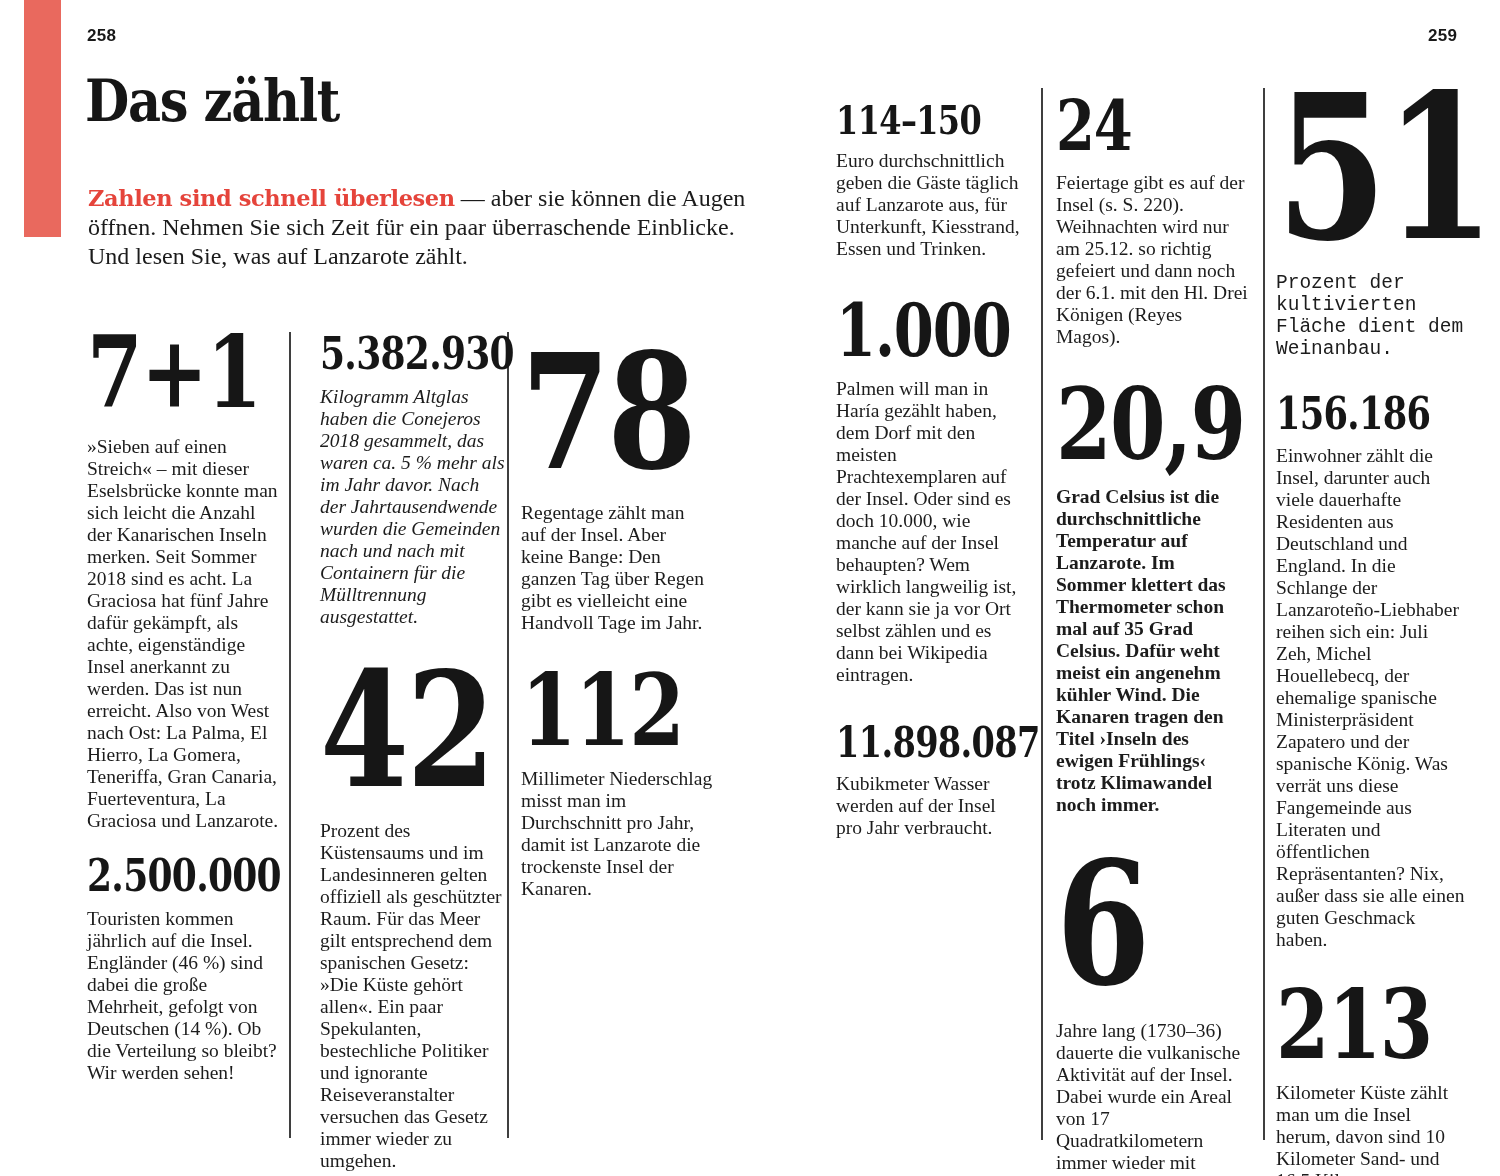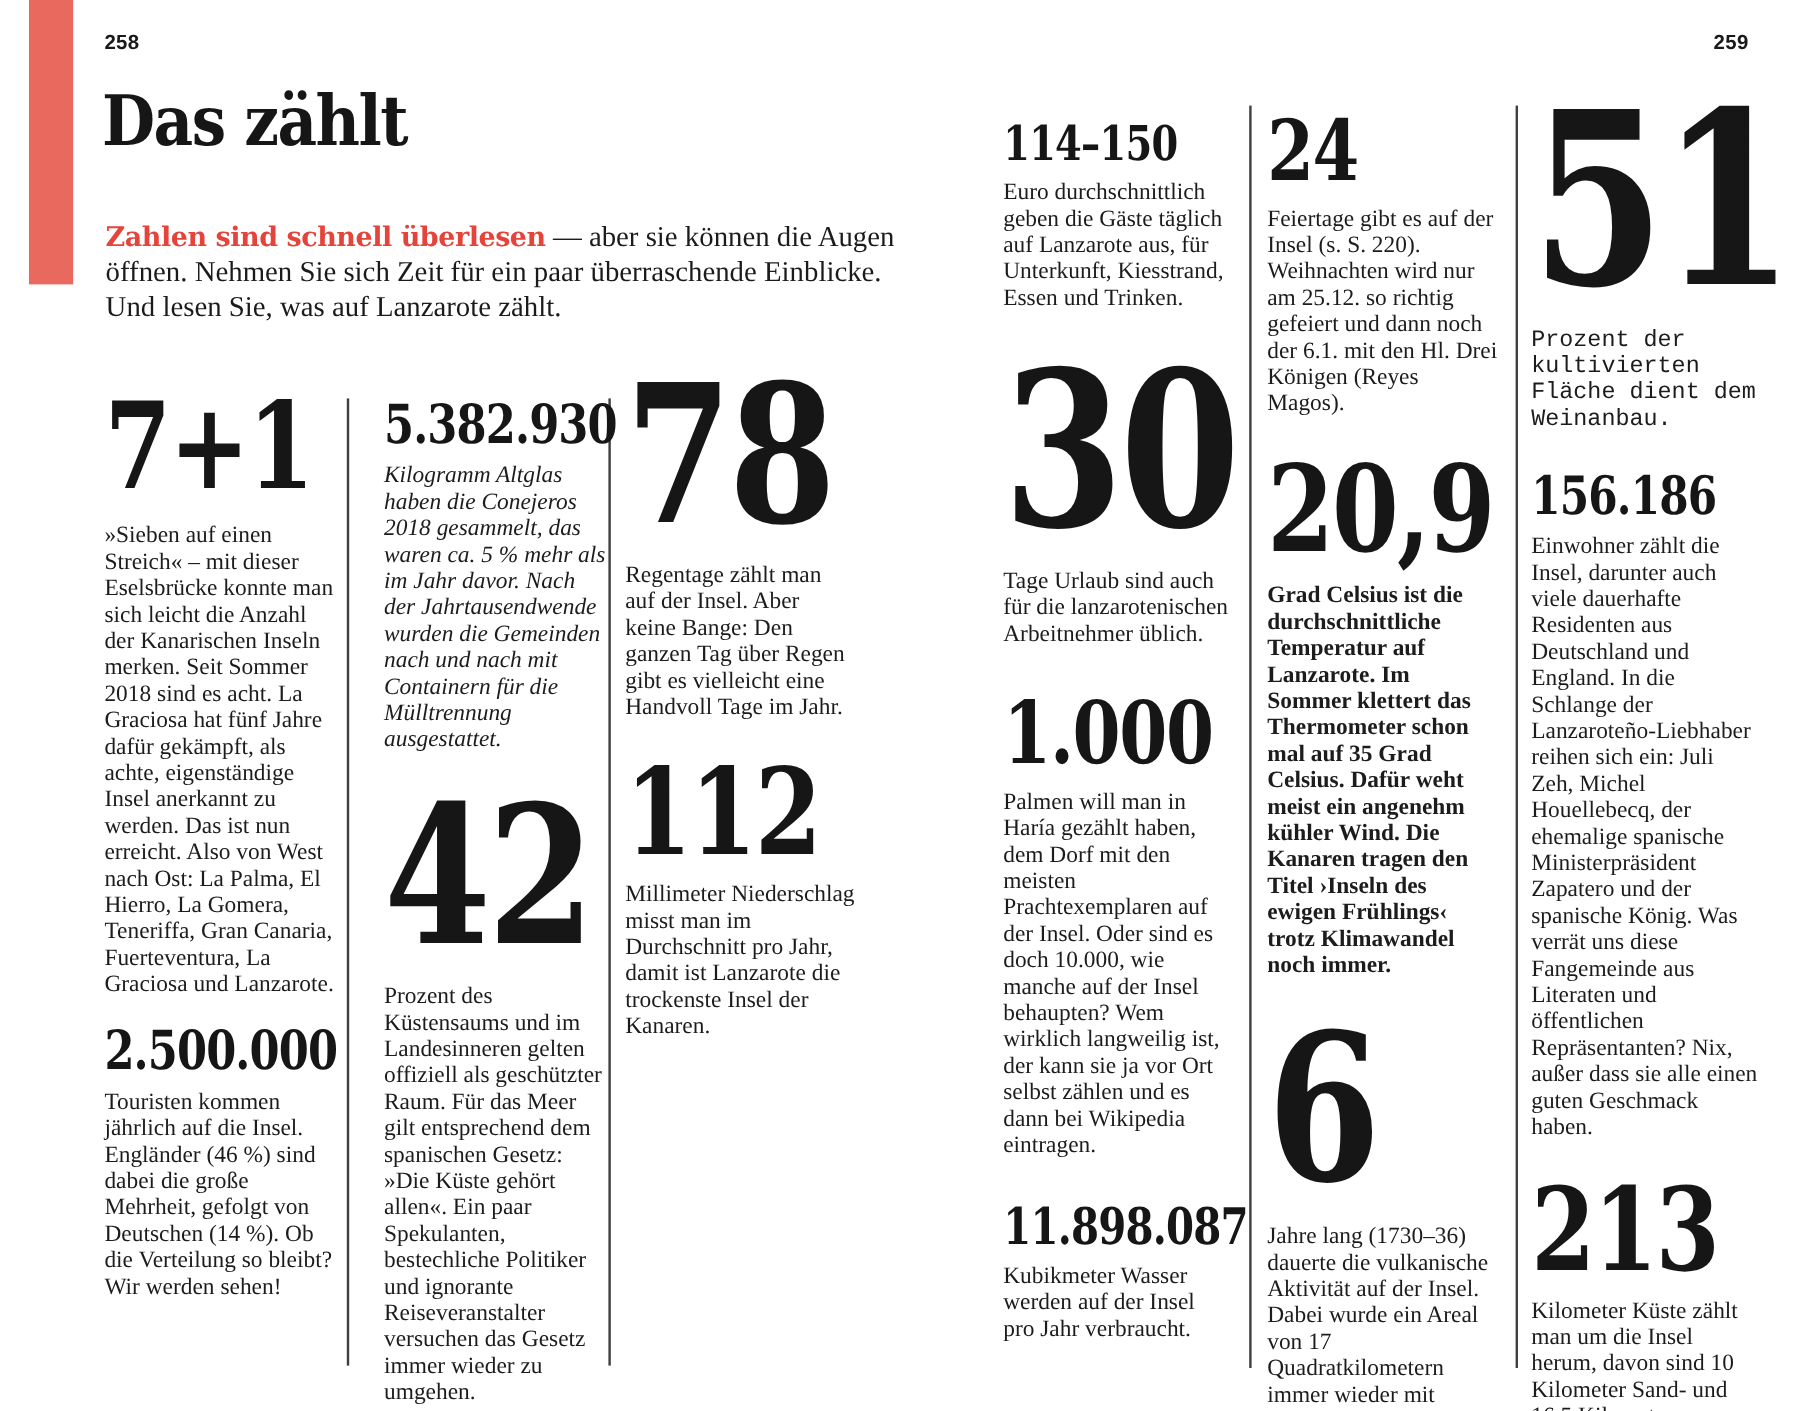--- a/index.html
+++ b/index.html
@@ -81,41 +81,37 @@
     <div class="item">
       <div class="num" style="font-size:45px;">5.382.930</div>
       <p class="body" style="margin-top:14px;font-style:italic;">Kilogramm Altglas haben die Conejeros 2018 gesammelt, das waren ca. 5 % mehr als im Jahr davor. Nach der Jahrtausendwende wurden die Gemeinden nach und nach mit Containern für die Mülltrennung ausgestattet.</p>
     </div>
     <div class="item" style="margin-top:38px;">
       <div class="num" style="font-size:160px;">42</div>
       <p class="body" style="margin-top:26px;">Prozent des Küstensaums und im Landesinneren gelten offiziell als geschützter Raum. Für das Meer gilt entsprechend dem spanischen Gesetz: »Die Küste gehört allen«. Ein paar Spekulanten, bestechliche Politiker und ignorante Reiseveranstalter versuchen das Gesetz immer wieder zu umgehen.</p>
     </div>
   </div>
 
-  <div class="col" style="left:497px;top:315px;width:192px;">
+  <div class="col" style="left:497px;top:348px;width:192px;">
     <div class="item">
       <div class="num" style="font-size:160px;">78</div>
       <p class="body" style="margin-top:26px;">Regentage zählt man auf der Insel. Aber keine Bange: Den ganzen Tag über Regen gibt es vielleicht eine Handvoll Tage im Jahr.</p>
     </div>
     <div class="item" style="margin-top:36px;">
       <div class="num" style="font-size:100px;">112</div>
       <p class="body" style="margin-top:18px;">Millimeter Niederschlag misst man im Durchschnitt pro Jahr, damit ist Lanzarote die trockenste Insel der Kanaren.</p>
     </div>
   </div>
 
   <div class="pagenum right">259</div>
 
   <div class="col" style="left:812px;top:104px;width:190px;">
     <div class="item">
       <div class="num" style="font-size:40px;">114–150</div>
       <p class="body" style="margin-top:14px;">Euro durchschnittlich geben die Gäste täglich auf Lanzarote aus, für Unterkunft, Kiesstrand, Essen und Trinken.</p>
-    </div>
-    <div class="item" style="margin-top:44px;">
-      <div class="num" style="font-size:180px;">30</div>
-      <p class="body" style="margin-top:26px;">Tage Urlaub sind auch für die lanzarotenischen Arbeitnehmer üblich.</p>
     </div>
     <div class="item" style="margin-top:42px;">
       <div class="num" style="font-size:72px;">1.000</div>
       <p class="body" style="margin-top:18px;">Palmen will man in Haría gezählt haben, dem Dorf mit den meisten Prachtexemplaren auf der Insel. Oder sind es doch 10.000, wie manche auf der Insel behaupten? Wem wirklich langweilig ist, der kann sie ja vor Ort selbst zählen und es dann bei Wikipedia eintragen.</p>
     </div>
     <div class="item" style="margin-top:40px;">
       <div class="num" style="font-size:42px;">11.898.087</div>
       <p class="body" style="margin-top:14px;">Kubikmeter Wasser werden auf der Insel pro Jahr verbraucht.</p>
     </div>
   </div>

